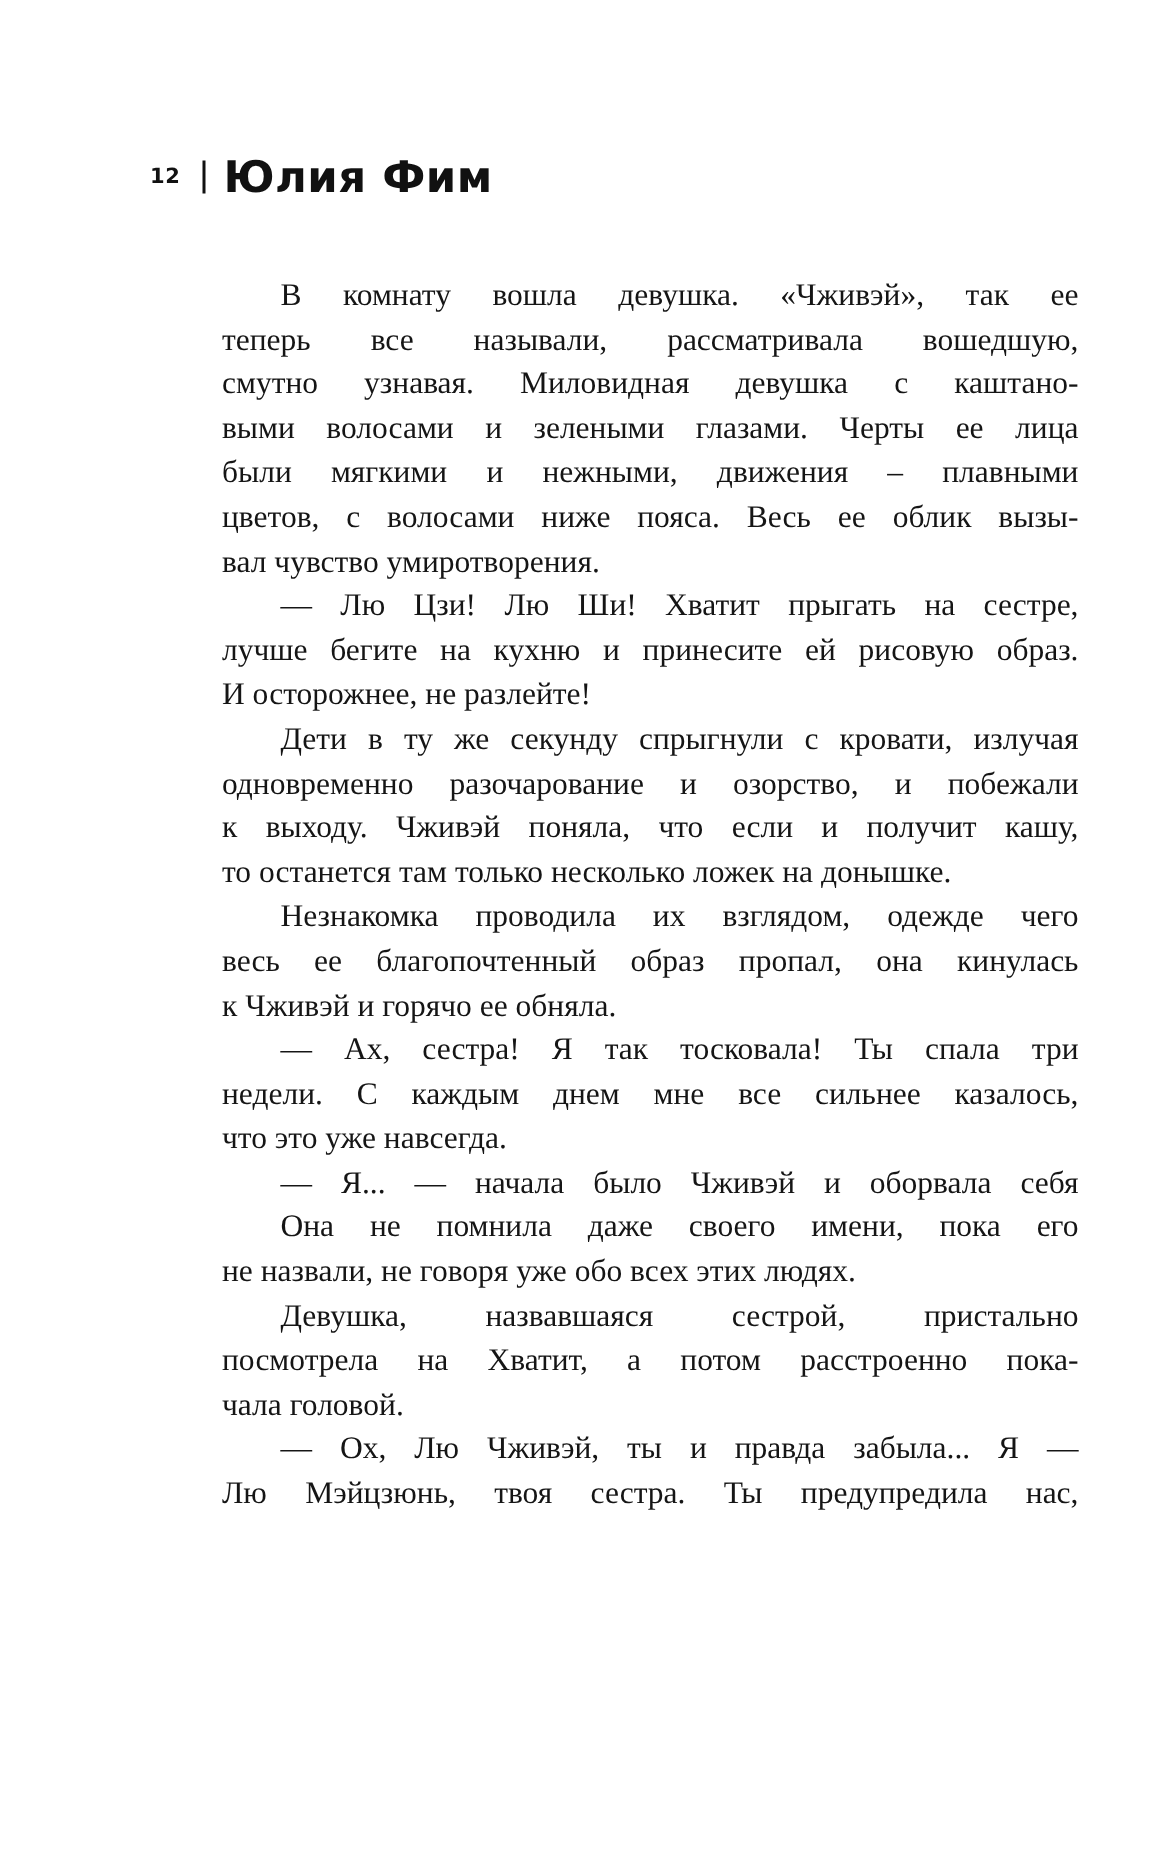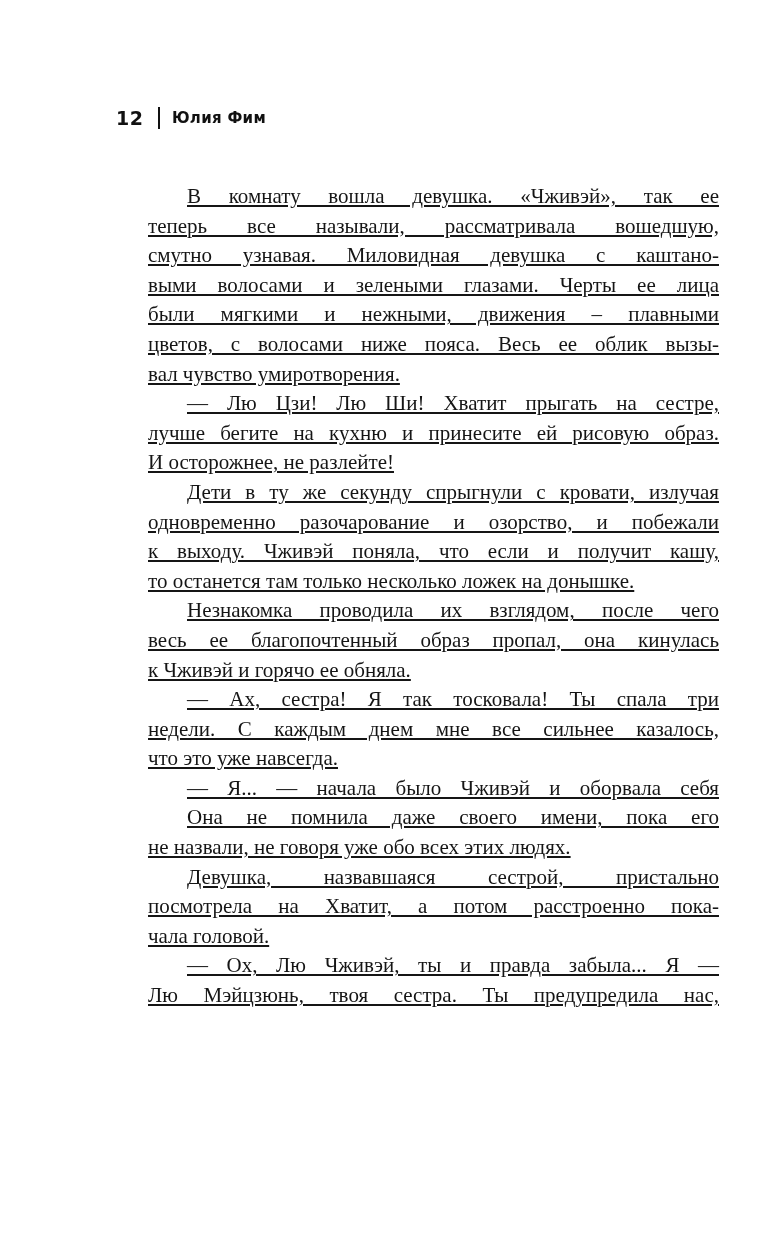--- a/index.html
+++ b/index.html
@@ -19,45 +19,43 @@
       left: 100px;
       top: 103px;
       height: 30px;
       display: flex;
       align-items: center;
       font-family: "DejaVu Sans", sans-serif;
       font-weight: bold;
       color: #111111;
     }
     .page-number {
-      font-size: 19px;
+      font-size: 14px;
       letter-spacing: 0.5px;
-      margin-left: 16px;
     }
     .head-sep {
       display: inline-block;
       width: 1.5px;
       height: 22px;
       background: #111111;
       margin: 0 12px 0 15px;
     }
     .author {
-      font-size: 15px;
+      font-size: 29px;
       letter-spacing: 0.3px;
     }
     .body-text {
       position: absolute;
       left: 148px;
       top: 182px;
       width: 571px;
       font-family: "Liberation Serif", "DejaVu Serif", serif;
       font-size: 21px;
       line-height: 29.6px;
       color: #151515;
-      text-decoration: underline;
     }
     .line {
       display: block;
       height: 29.6px;
       white-space: nowrap;
       text-align: justify;
       text-align-last: justify;
     }
     .line.indent { padding-left: 39px; }
     .line.last { text-align-last: left; }
@@ -86,21 +84,21 @@
       <span class="line">лучше бегите на кухню и принесите ей рисовую образ.</span>
       <span class="line last">И осторожнее, не разлейте!</span>
     </div>
     <div class="paragraph">
       <span class="line indent">Дети в ту же секунду спрыгнули с кровати, излучая</span>
       <span class="line">одновременно разочарование и озорство, и побежали</span>
       <span class="line">к выходу. Чживэй поняла, что если и получит кашу,</span>
       <span class="line last">то останется там только несколько ложек на донышке.</span>
     </div>
     <div class="paragraph">
-      <span class="line indent">Незнакомка проводила их взглядом, после чего</span>
+      <span class="line indent">Незнакомка проводила их взглядом, одежде чего</span>
       <span class="line">весь ее благопочтенный образ пропал, она кинулась</span>
       <span class="line last">к Чживэй и горячо ее обняла.</span>
     </div>
     <div class="paragraph">
       <span class="line indent">— Ах, сестра! Я так тосковала! Ты спала три</span>
       <span class="line">недели. С каждым днем мне все сильнее казалось,</span>
       <span class="line last">что это уже навсегда.</span>
     </div>
     <div class="paragraph">
       <span class="line indent">— Я... — начала было Чживэй и оборвала себя</span>

